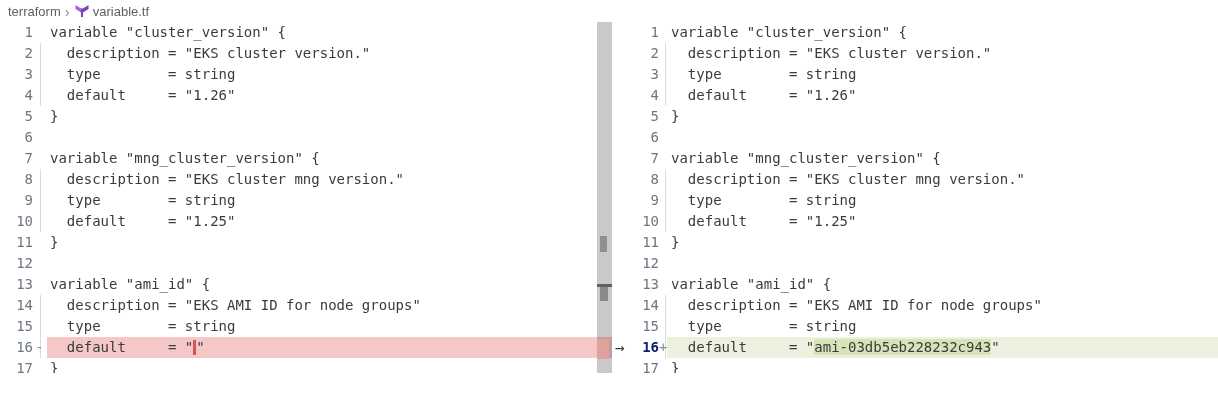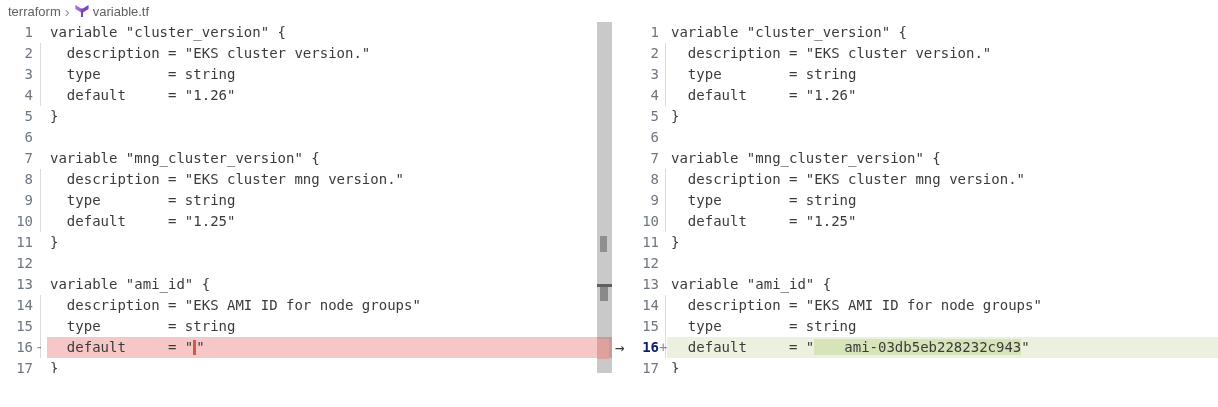--- a/index.html
+++ b/index.html
@@ -24,21 +24,21 @@
   .pane-right .arrow{width:24px;padding-left:2px;color:#3b3b3b;font-size:16px;}
   .pane-right .num{width:20px;}
   .num.active{color:var(--active-line-number,#0B216F);font-weight:bold;}
   .sign{color:#8a8f98;}
   .pane-left .sign{width:12px;padding-left:2px;}
   .pane-right .sign{width:8px;}
   .code{flex:1 1 auto;padding-left:3px;overflow:hidden;}
   .pane-right .code{padding-left:4px;}
   .row.removed .code{background:var(--removed-line-bg,#f5c7c7);}
   .row.added .code{background:var(--added-line-bg,#ecf1df);}
-  .row.added .hl{background:var(--added-char-bg,#d7e4b9);padding-left:30px;}
+  .row.added .hl{background:var(--added-char-bg,#d7e4b9);}
   .empty-del-mark{display:inline-block;width:3px;height:15px;vertical-align:-3px;
                   background:var(--removed-char-bg,#cf5952);}
   .guide{position:absolute;top:0;bottom:0;width:1px;background:rgba(0,0,0,0.14);}
   .pane-left .guide{left:40px;}
   .pane-right .guide{left:52px;}
 
   
   .vscrollbar{position:absolute;left:597px;top:22px;width:15px;height:370px;
               background:rgba(0,0,0,0.21);}
   .ovr-mark{position:absolute;}

